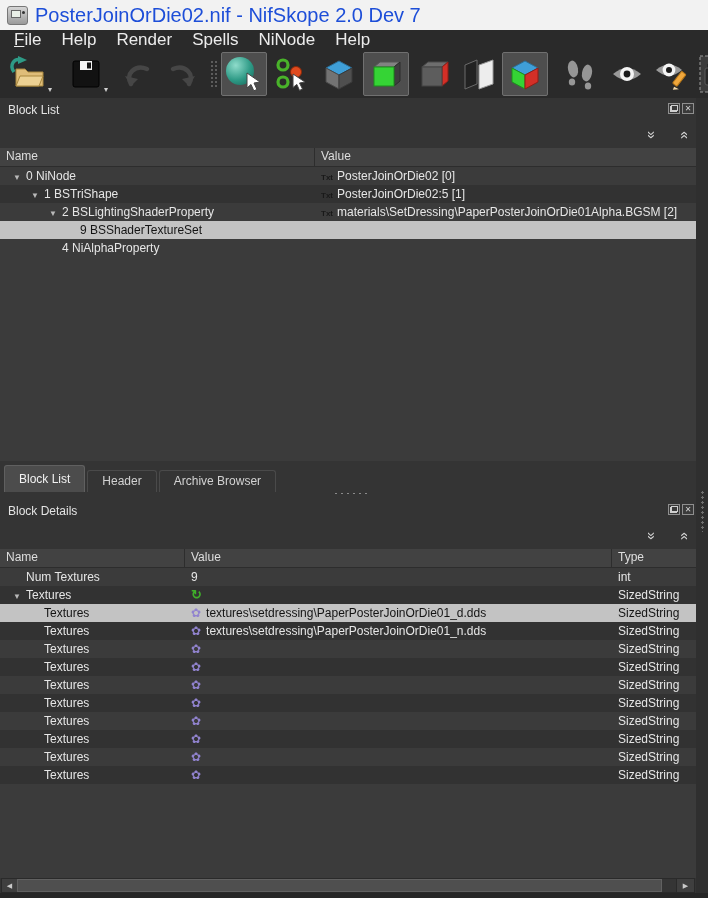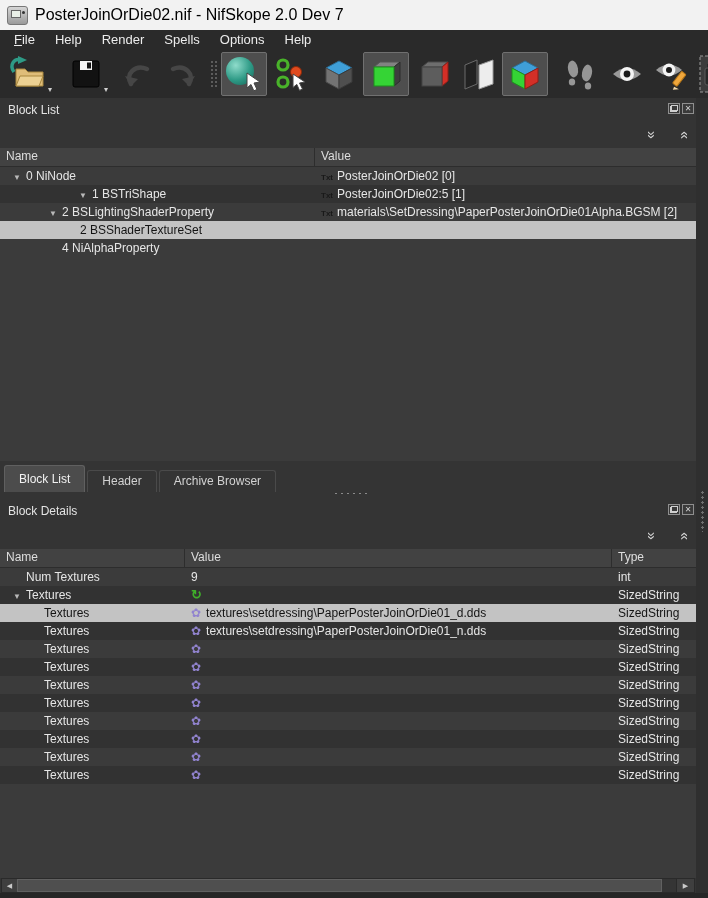--- a/index.html
+++ b/index.html
@@ -5,25 +5,25 @@
   html,body{margin:0;padding:0;}
   body{width:708px;height:898px;position:relative;overflow:hidden;background:#2e2e2e;
        font-family:"Liberation Sans",sans-serif;-webkit-font-smoothing:antialiased;}
 
   
   .titlebar{position:absolute;left:0;top:0;width:708px;height:30px;background:#f2f2f2;}
   .app-icon{position:absolute;left:7px;top:6px;width:19px;height:17px;
     background:linear-gradient(#d6d6d6,#9a9a9a);border:1px solid #777;border-radius:3px;}
   .app-icon::after{content:'';position:absolute;left:3px;top:3px;width:8px;height:6px;background:#e9efe7;border:1px solid #666;}
   .app-icon::before{content:'';position:absolute;right:2px;top:4px;width:3px;height:3px;background:#333;border-radius:50%;}
-  .title-text{position:absolute;left:35px;top:0;line-height:30px;font-size:16px;color:#000000;white-space:nowrap;}
+  .title-text{position:absolute;left:35px;top:0;line-height:30px;font-size:20px;color:#1d4ed8;white-space:nowrap;}
 
   
   .menubar{position:absolute;left:0;top:30px;width:708px;height:19px;background:#2a2a2a;display:flex;padding-left:4px;box-sizing:border-box;}
-  .menu-item{padding:0 10px;font-size:13px;line-height:19px;color:#ececec;cursor:default;}
+  .menu-item{padding:0 10px;font-size:17px;line-height:19px;color:#ececec;cursor:default;}
 
   
   .toolbar{position:absolute;left:0;top:49px;width:708px;height:49px;background:#2a2a2a;display:flex;align-items:center;}
   .tbtn{height:44px;display:flex;align-items:center;justify-content:center;position:relative;box-sizing:border-box;flex:none;}
   .tbtn.pressed{background:#4e4e4e;border:1px solid #707070;border-radius:2px;}
   .dd-caret{position:absolute;right:-1px;bottom:2px;font-size:8px;color:#cfcfcf;line-height:8px;}
   .grip{width:7px;height:28px;background-image:radial-gradient(#5c5c5c 1px,transparent 1.3px);background-size:4px 4px;}
   .sphere{width:28px;height:28px;border-radius:50%;background:radial-gradient(circle at 35% 30%,#8fdccb,#2e9a86 55%,#155f53);}
   .cursor-arrow{position:absolute;}
 
@@ -80,21 +80,21 @@
 <div class="titlebar">
   <span class="app-icon"></span>
   <span class="title-text">PosterJoinOrDie02.nif - NifSkope 2.0 Dev 7</span>
 </div>
 
 <div class="menubar">
     <div class="menu-item"><u>F</u>ile</div>
     <div class="menu-item">Help</div>
     <div class="menu-item">Render</div>
     <div class="menu-item">Spells</div>
-    <div class="menu-item">Options</div>
+    <div class="menu-item">NiNode</div>
     <div class="menu-item">Help</div>
   </div>
 
 <div class="toolbar">
   <div class="tbtn" style="width:46px;margin-left:5px;">
     <svg width="42" height="38" viewBox="0 0 42 38">
       <path d="M9 14h9l3 3h15v14H9z" fill="#dfbd79" stroke="#a8873e"></path>
       <path d="M9 31l4-10h23l-4 10z" fill="#ecd193" stroke="#a8873e"></path>
       <path d="M7 17C2 10 7 3 14 5" stroke="#2e9a86" stroke-width="3.5" fill="none"></path>
       <path d="M11 1l9 4-9 4z" fill="#2e9a86"></path>
@@ -221,29 +221,29 @@
   <div class="tree-header">
     <div class="th-cell" style="width:315px;">Name</div>
     <div class="th-cell" style="width:381px;border-right:none;">Value</div>
   </div>
   <div id="bl-rows">
       <div class="trow even">
      <div class="cell" style="width:315px;"><span class="indent" style="width:8px"></span><span class="expander">▼</span><span>0 NiNode</span></div>
      <div class="cell grow vcell"><span class="txt-icon">Txt</span><span>PosterJoinOrDie02 [0]</span></div>
    </div>
       <div class="trow odd">
-     <div class="cell" style="width:315px;padding-left:48px;"><span class="indent" style="width:26px"></span><span class="expander">▼</span><span>1 BSTriShape</span></div>
+     <div class="cell" style="width:315px;"><span class="indent" style="width:26px"></span><span class="expander">▼</span><span>1 BSTriShape</span></div>
      <div class="cell grow vcell"><span class="txt-icon">Txt</span><span>PosterJoinOrDie02:5 [1]</span></div>
    </div>
       <div class="trow even">
      <div class="cell" style="width:315px;"><span class="indent" style="width:44px"></span><span class="expander">▼</span><span>2 BSLightingShaderProperty</span></div>
      <div class="cell grow vcell"><span class="txt-icon">Txt</span><span>materials\SetDressing\PaperPosterJoinOrDie01Alpha.BGSM [2]</span></div>
    </div>
       <div class="trow sel">
-     <div class="cell" style="width:315px;"><span class="indent" style="width:62px"></span><span class="expander"></span><span>2 BSShaderTextureSet</span></div>
+     <div class="cell" style="width:315px;"><span class="indent" style="width:62px"></span><span class="expander"></span><span>9 BSShaderTextureSet</span></div>
      <div class="cell grow vcell"></div>
    </div>
       <div class="trow even">
      <div class="cell" style="width:315px;"><span class="indent" style="width:44px"></span><span class="expander"></span><span>4 NiAlphaProperty</span></div>
    </div>
     </div>
 </div>
 
 <div class="tabbar">
     <div class="tab active">Block List</div>

